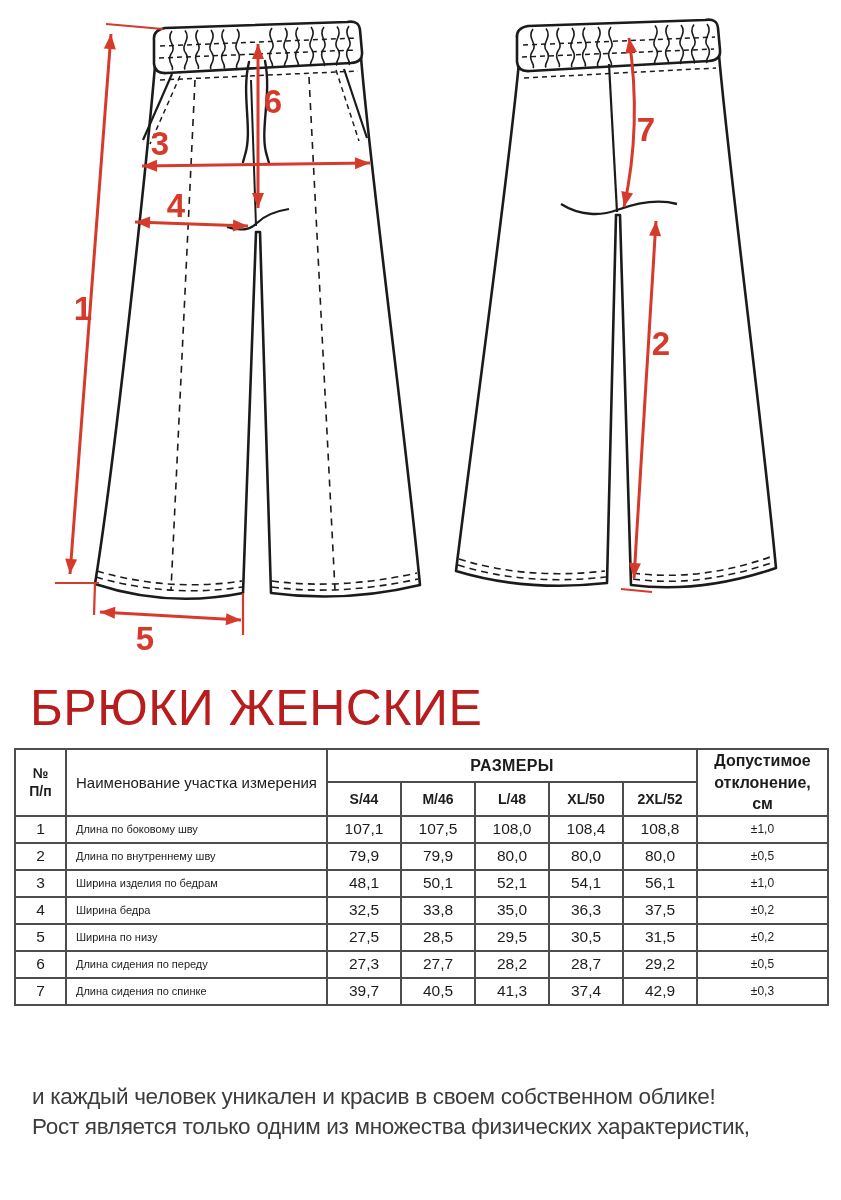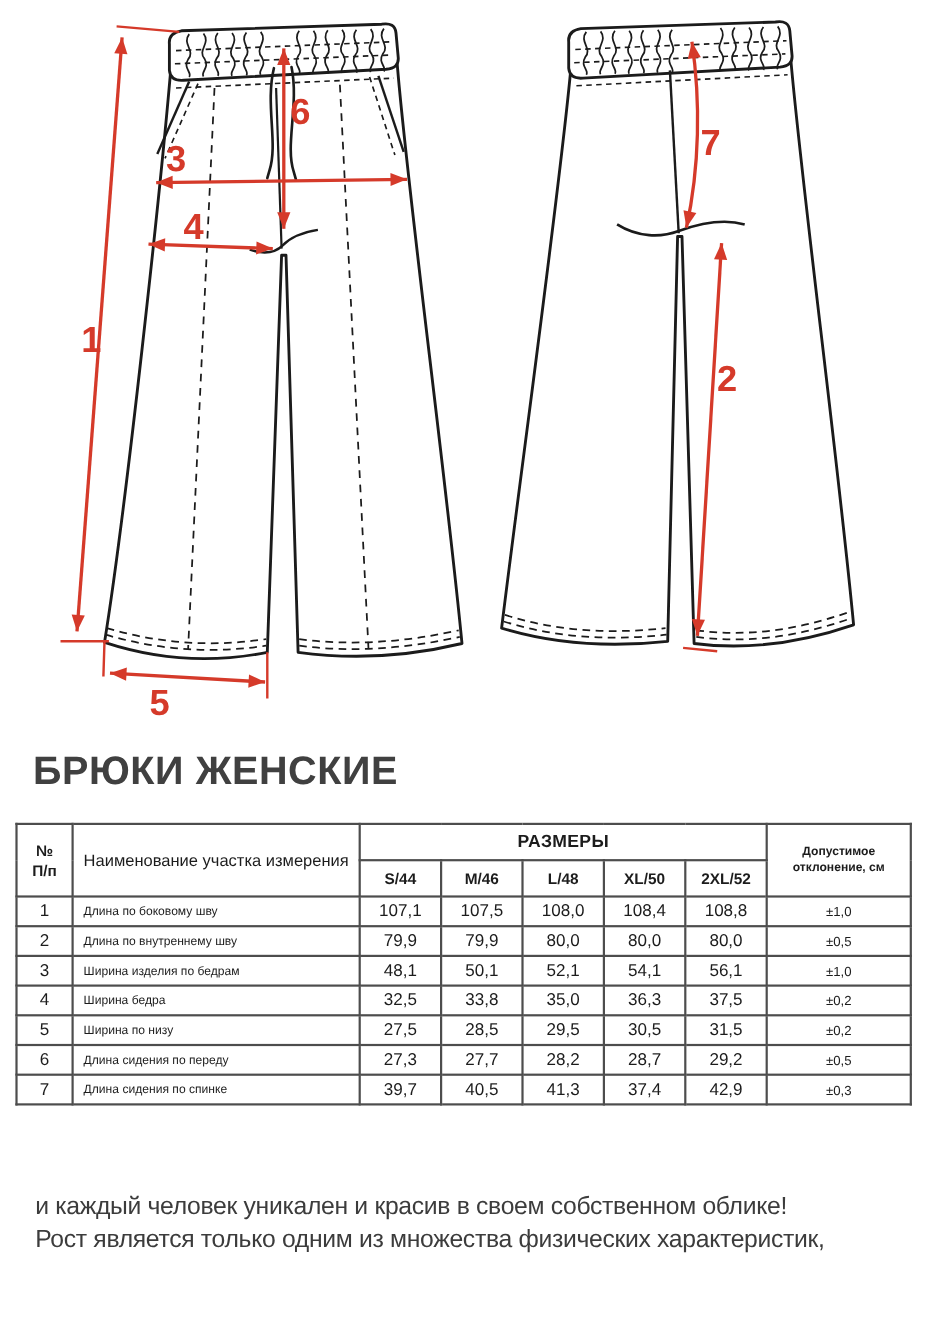--- a/index.html
+++ b/index.html
@@ -2,36 +2,36 @@
 <html><head>
 <meta charset="utf-8">
 <style>
   html,body{margin:0;padding:0;background:#ffffff;}
   body{width:841px;height:1200px;position:relative;overflow:hidden;
        font-family:"Liberation Sans",sans-serif;color:#1c1c1c;}
 
   .drawing{position:absolute;left:0;top:0;width:841px;height:672px;}
 
   .page-title{position:absolute;left:30px;top:683px;
-      font-size:36px;font-weight:700;line-height:1;
-      letter-spacing:.5px;color:#404040;white-space:nowrap;}
+      font-size:50px;font-weight:400;line-height:1;
+      letter-spacing:.5px;color:#b91c1c;white-space:nowrap;}
 
   .size-table{position:absolute;left:14px;top:748px;width:813px;
       border-collapse:collapse;table-layout:fixed;}
   .size-table th,.size-table td{
       border:2px solid #4d4d4d;padding:0 4px;text-align:center;
       color:#1c1c1c;overflow:hidden;}
   .size-table .h1{height:33px;}
   .size-table .h2{height:33px;}
   .size-table tr.dr{height:27px;}
   .th-num{font-size:14px;font-weight:bold;white-space:pre-line;line-height:1.3;}
   .th-name{font-size:15px;font-weight:normal;}
   .th-sizes{font-size:16px;font-weight:bold;letter-spacing:.3px;margin-left:48px;}
   .th-size{font-size:14px;font-weight:bold;}
-  .th-dev{font-size:11px;font-weight:bold;line-height:1.35;}
+  .th-dev{font-size:16px;font-weight:bold;line-height:1.35;}
   .c-num{font-size:15.5px;}
   .c-name{text-align:left !important;font-size:11px;padding-left:9px !important;}
   .c-val{font-size:15.5px;}
   .c-dev{font-size:12px;font-weight:normal;}
 
   .footer-note{position:absolute;left:32px;top:1082px;width:800px;
       font-size:22.5px;line-height:30px;letter-spacing:-.3px;color:#3c3c3c;}
   .footer-note div{white-space:nowrap;}
 
   

